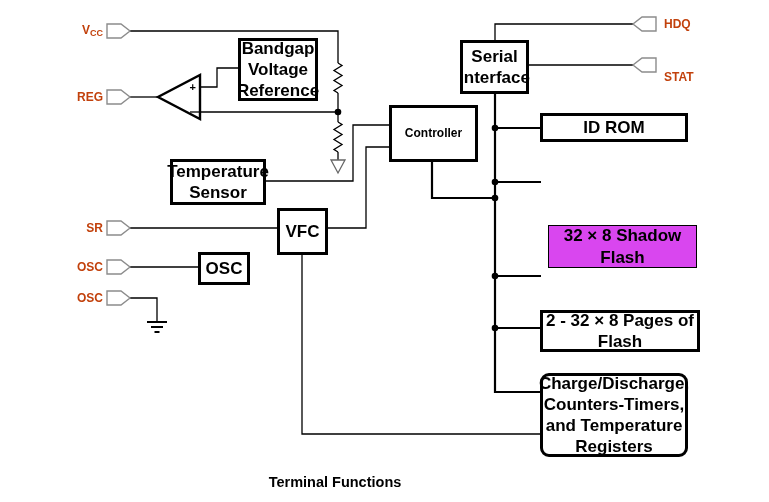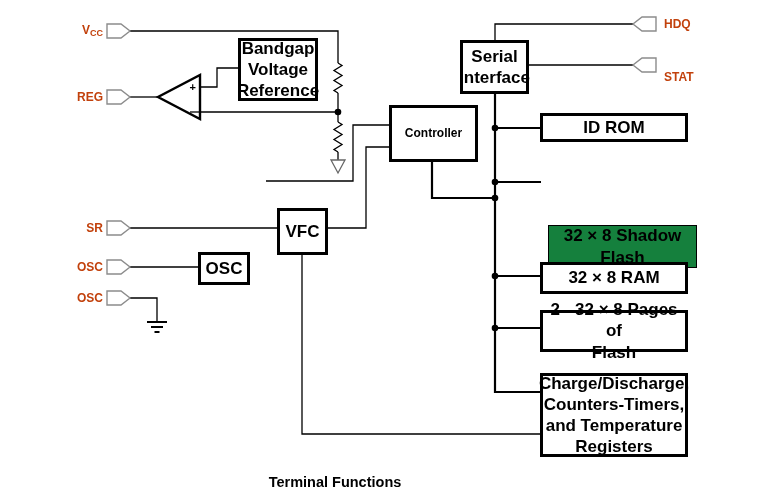--- a/index.html
+++ b/index.html
@@ -7,21 +7,21 @@
     position:relative;width:769px;height:502px;background:#ffffff;
     font-family:"Liberation Sans",sans-serif;overflow:hidden;
   }
   #wires{position:absolute;left:0;top:0;z-index:1;}
   .block{
     position:absolute;box-sizing:border-box;border:3px solid #000;background:#fff;
     display:flex;align-items:center;justify-content:center;text-align:center;
     font-weight:bold;font-size:17px;line-height:1.25;color:#000;z-index:2;
   }
   .block.thin{border-width:1.5px;}
-  .block.gray{background:#15803d;justify-content:center;}
+  .block.gray{background:#d946ef;justify-content:center;}
   .pinlabel{
     position:absolute;font-weight:bold;font-size:12px;color:#c2410c;z-index:2;
     white-space:nowrap;
   }
   .pinlabel.rt{text-align:right;}
   .sub{font-size:9px;vertical-align:-2px;font-weight:bold;}
   .title{
     position:absolute;left:0;top:474px;width:670px;text-align:center;
     font-weight:bold;font-size:14.5px;color:#000;z-index:2;
   }
@@ -102,20 +102,23 @@
   <div class="pinlabel rt" style="left:40px;top:221px;width:63px;">SR</div>
   <div class="pinlabel rt" style="left:40px;top:260px;width:63px;">OSC</div>
   <div class="pinlabel rt" style="left:40px;top:291px;width:63px;">OSC</div>
   <div class="pinlabel" style="left:664px;top:17px;">HDQ</div>
   <div class="pinlabel" style="left:664px;top:58px;margin-top:12px;">STAT</div>
 
   <div class="block" style="left:238px;top:38px;width:80px;height:63px;">
     <div><span>Bandgap</span><br><span>Voltage</span><br><span>Reference</span></div>
   </div>
 
+  <div class="block" style="left:170px;top:159px;width:96px;height:46px;">
+    <div><span>Temperature</span><br><span>Sensor</span></div>
+  </div>
 
   <div class="block" style="left:198px;top:252px;width:52px;height:33px;">
     <div><span>OSC</span></div>
   </div>
 
   <div class="block" style="left:389px;top:105px;width:89px;height:57px;font-size:12px;">
     <div><span>Controller</span></div>
   </div>
 
   <div class="block" style="left:277px;top:208px;width:51px;height:47px;">
@@ -128,27 +131,24 @@
 
   <div class="block" style="left:540px;top:113px;width:148px;height:29px;justify-content:center;">
     <div><span>ID ROM</span></div>
   </div>
 
 
   <div class="block thin gray" style="left:548px;top:225px;width:149px;height:43px;z-index:2;">
     <div><span>32 × 8 Shadow</span><br><span>Flash</span></div>
   </div>
 
-  <div class="block" style="left:540px;top:262px;width:148px;height:32px;z-index:3;">
-    <div><span>32 × 8 RAM</span></div>
-  </div>
 
-  <div class="block" style="left:540px;top:310px;width:148px;height:42px;">
+  <div class="block" style="left:540px;top:310px;width:160px;height:42px;">
     <div><span>2 - 32 × 8 Pages of</span><br><span>Flash</span></div>
   </div>
 
-  <div class="block" style="left:540px;top:373px;width:148px;height:84px;">
+  <div class="block" style="left:540px;top:373px;width:148px;height:84px;border-radius:9px;">
     <div><span>Charge/Discharge,</span><br><span>Counters-Timers,</span><br><span>and Temperature</span><br><span>Registers</span></div>
   </div>
 
   <div class="title">Terminal Functions</div>
 
 </div>
 
 </body></html>

